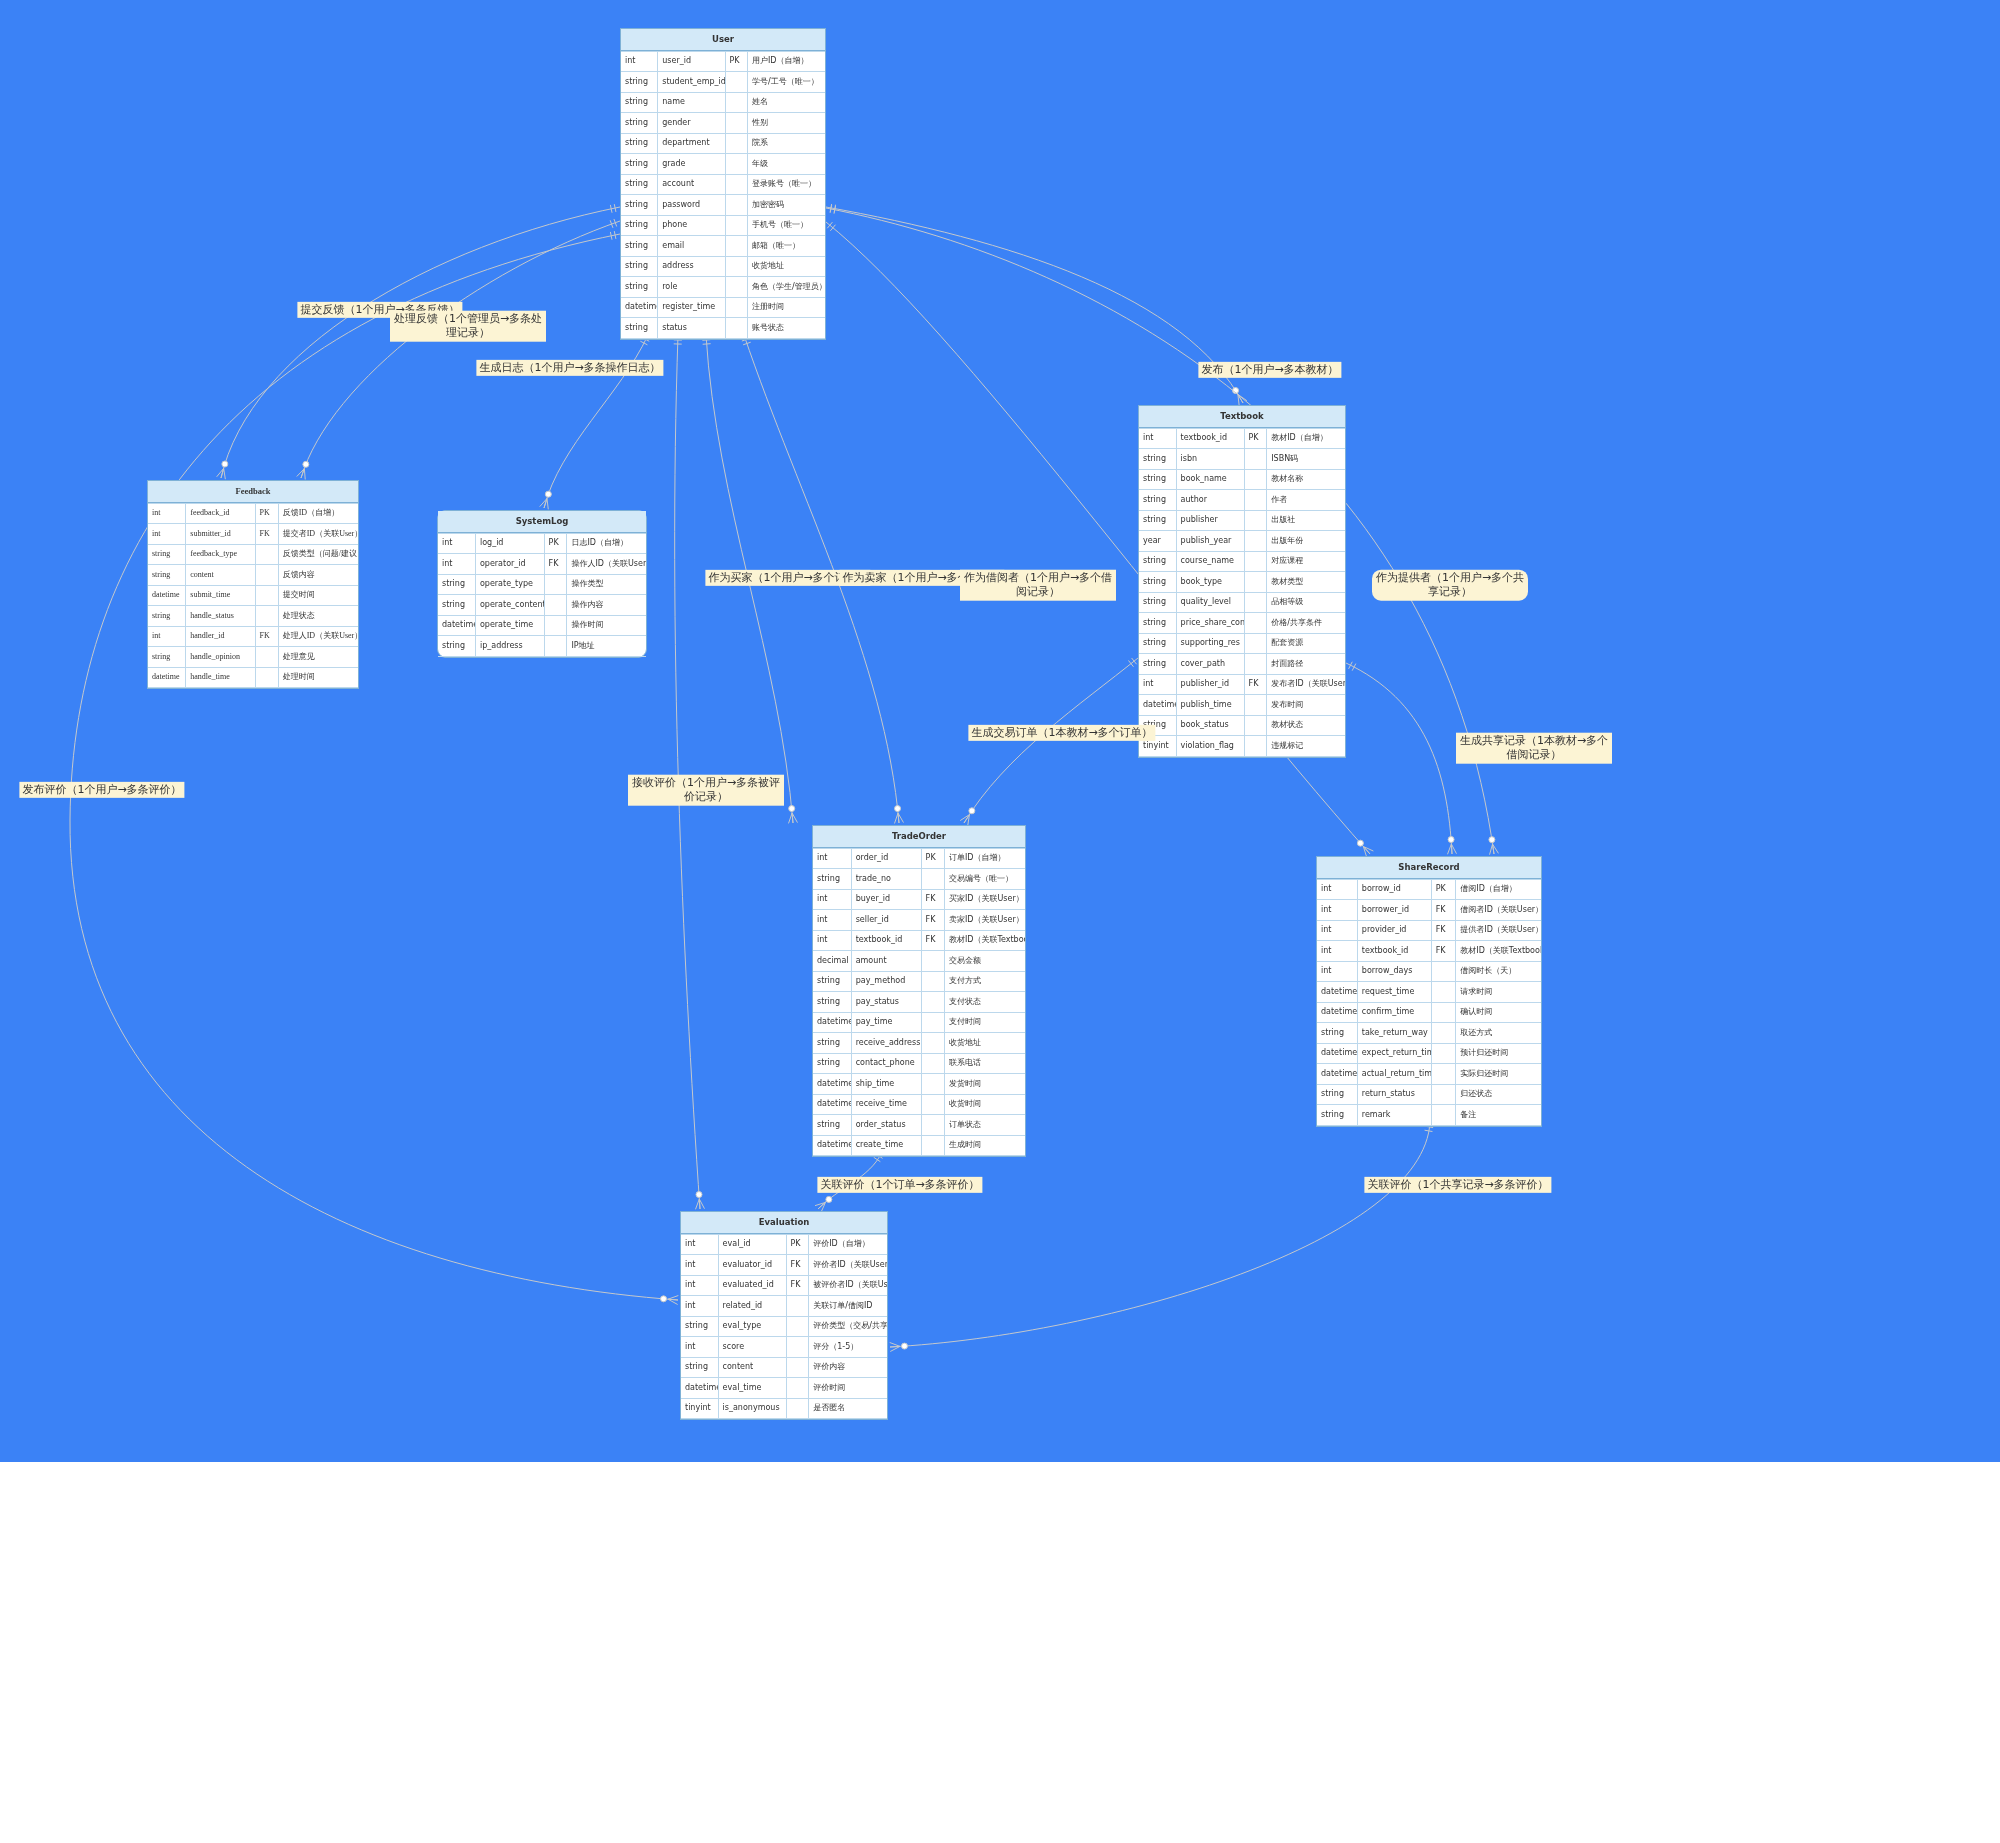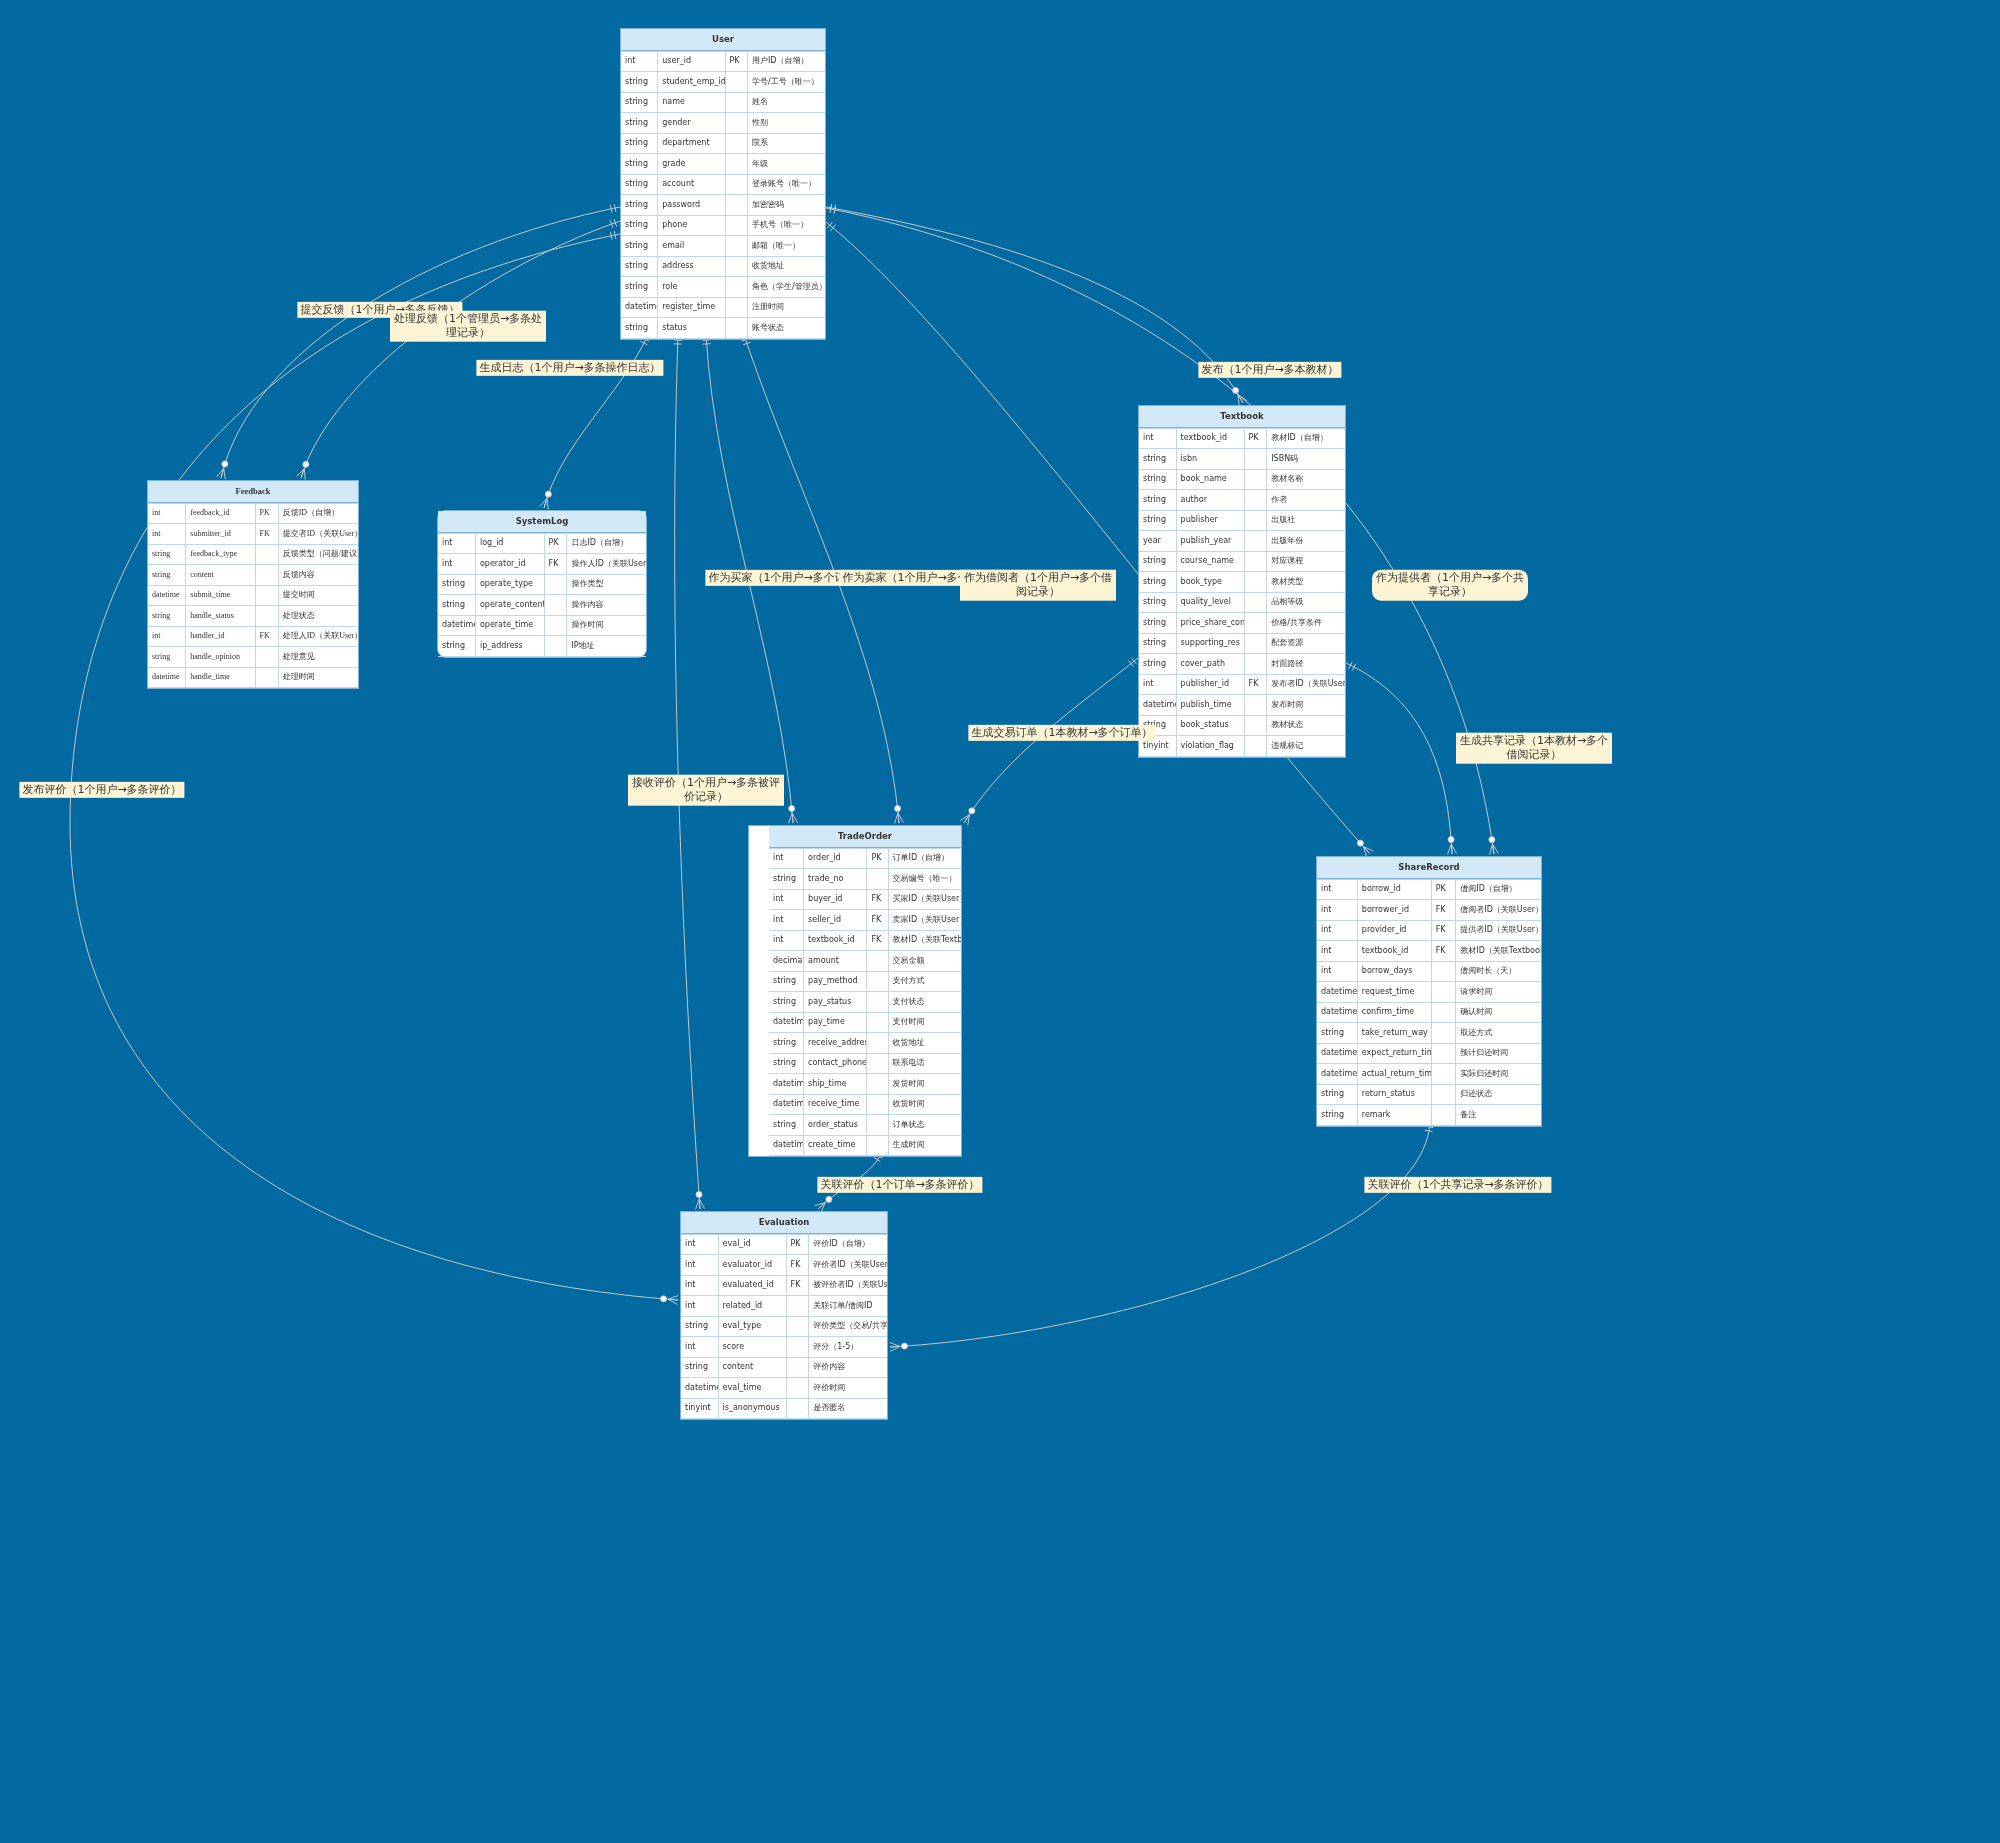--- a/index.html
+++ b/index.html
@@ -5,21 +5,21 @@
   :root{
     --entity-header:#d3e9f8;
     --entity-border:#7eb1d6;
     --grid-line:#bcd8ec;
     --edge:#c4c8cc;
     --label-bg:#fcf4d4;
     --text:#333333;
   }
   html,body{margin:0;padding:0;background:#ffffff;}
   body{font-family:"DejaVu Sans","Liberation Sans",sans-serif;color:var(--text);}
-  #canvas{position:relative;width:2000px;height:1843px;background:#0369a1;overflow:hidden;}
+  #canvas{position:relative;width:2000px;height:1462px;background:#3b82f6;overflow:hidden;}
   #edges{position:absolute;left:0;top:0;width:2000px;height:1843px;z-index:0;}
   #entities{position:absolute;left:0;top:0;z-index:1;}
   #labels{position:absolute;left:0;top:0;z-index:2;}
   .edge{fill:none;stroke:var(--edge);stroke-width:1;}
   .marker-line{stroke:var(--edge);stroke-width:1;fill:none;}
   .marker-circle{stroke:var(--edge);stroke-width:1;fill:#ffffff;}
   .entity{position:absolute;border:1px solid var(--entity-border);background:#ffffff;font-size:8px;line-height:10.5px;box-sizing:border-box;}
   .entity-title{background:var(--entity-header);text-align:center;font-weight:600;font-size:8.5px;padding:5px 2px;border-bottom:1px solid var(--entity-border);white-space:nowrap;overflow:hidden;}
   .entity table{border-collapse:collapse;width:100%;table-layout:fixed;}
   .entity td{border:1px solid var(--grid-line);padding:4.5px 4px;white-space:nowrap;overflow:hidden;font-size:8px;line-height:10.5px;color:var(--text);}
@@ -448,21 +448,21 @@
             </tr>
             <tr>
               <td>tinyint</td>
               <td>violation_flag</td>
               <td></td>
               <td>违规标记</td>
             </tr>
           </tbody>
         </table>
       </div>
-      <div class="entity" style="left: 748px; top: 825px; width: 214px; padding-left: 20px;">
+      <div class="entity" style="left: 812px; top: 825px; width: 214px;">
         <div class="entity-title">TradeOrder</div>
         <table>
           <colgroup>
             <col style="width: 18%;">
             <col style="width: 33%;">
             <col style="width: 11%;">
             <col style="width: 38%;">
           </colgroup>
           <tbody>
             <tr>

